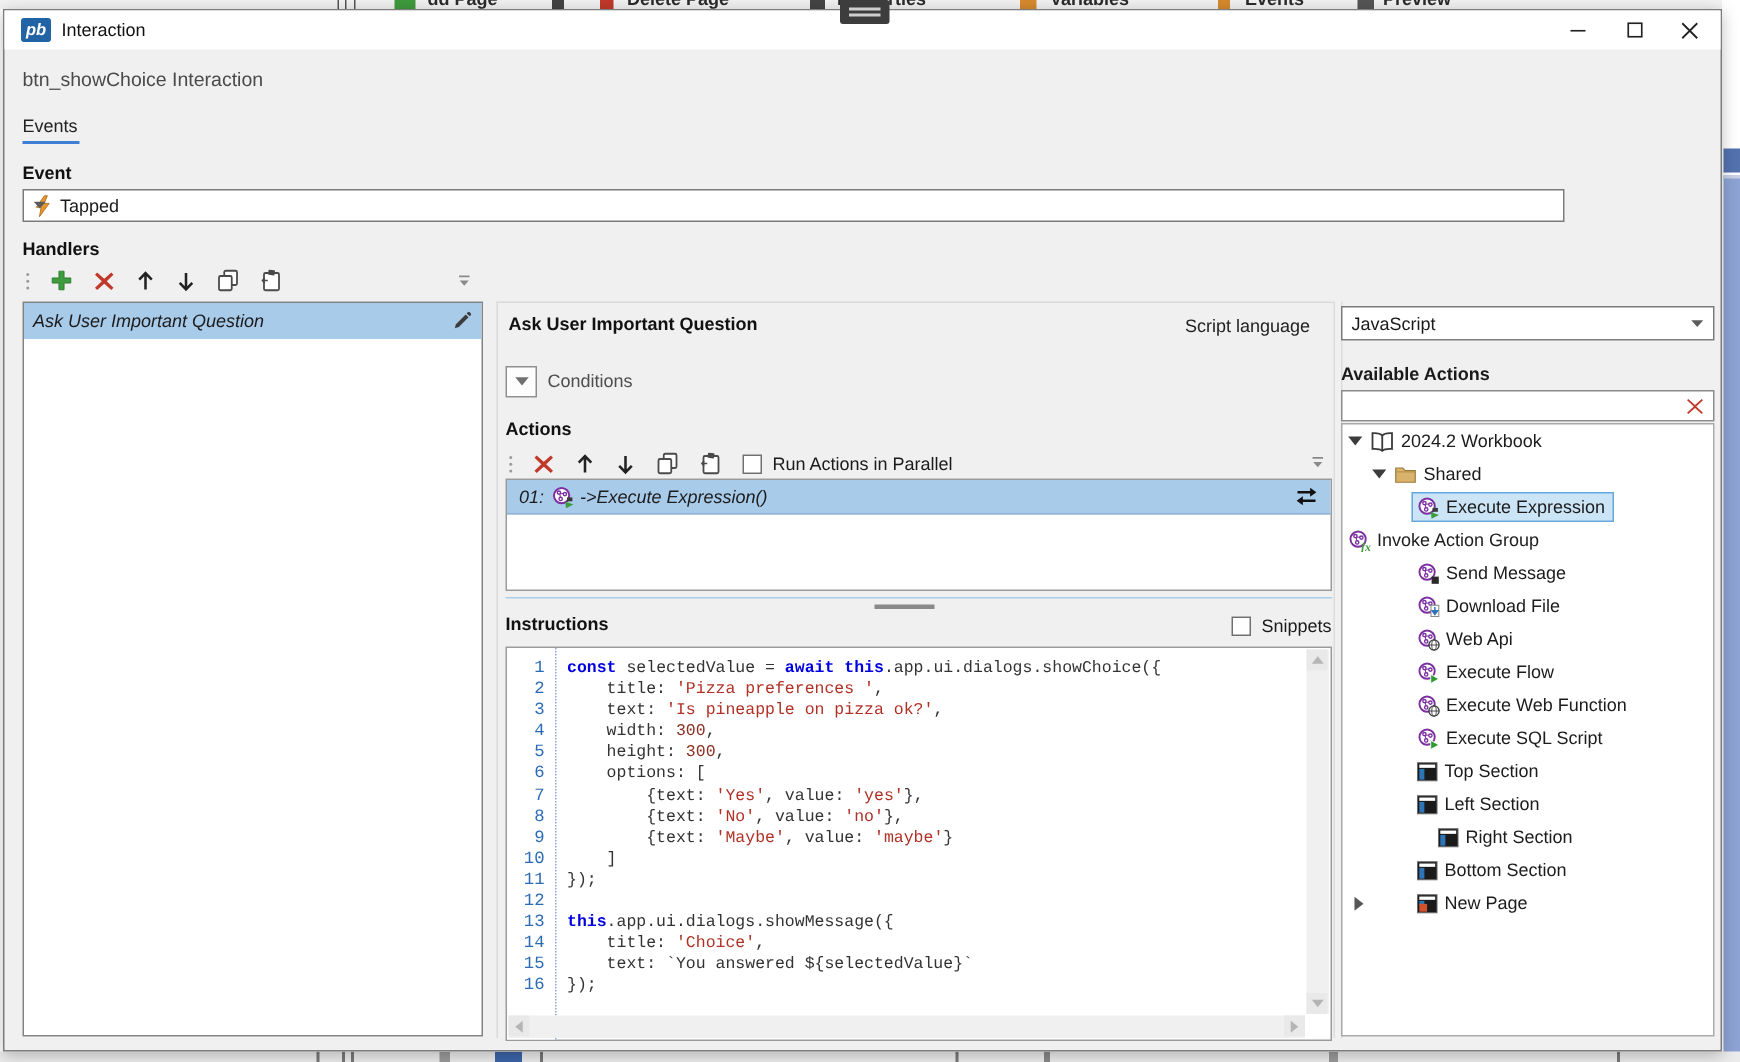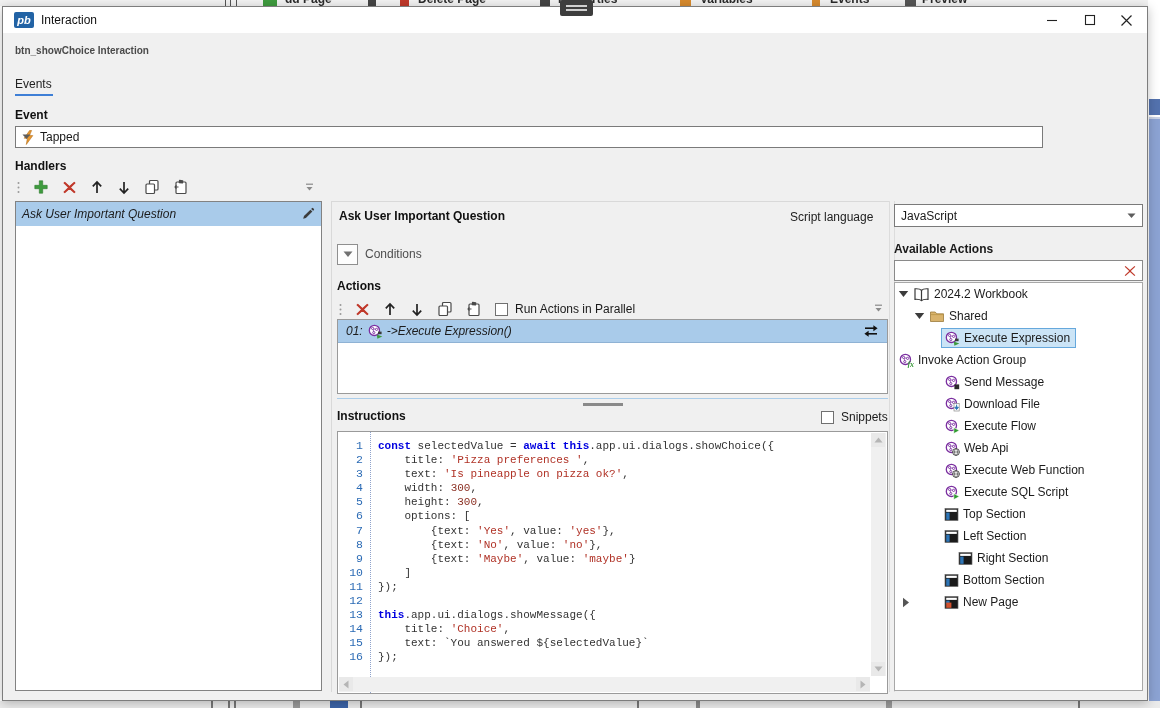--- a/index.html
+++ b/index.html
@@ -24,21 +24,21 @@
 
   
   #dialog{left:2px;top:6px;width:1146px;height:695px;background:#f0f0f0;
           border:1px solid #7d7d7d;box-sizing:border-box;box-shadow:0 2px 10px rgba(0,0,0,.25);z-index:10;}
   #titlebar{left:0;top:0;width:100%;height:26px;background:#ffffff;}
   #logo{left:11px;top:5px;width:20px;height:16px;background:#2263a5;border-radius:2px;
         color:#fff;font-style:italic;font-weight:bold;font-size:11px;display:flex;align-items:center;justify-content:center;}
   #win-title{left:38px;top:6px;font-size:12px;color:#111;}
   .winbtn{top:2px;width:34px;height:22px;display:flex;align-items:center;justify-content:center;}
 
-  #page-title{left:12px;top:38px;font-size:10px;font-weight:bold;color:#4a4a4a;}
+  #page-title{left:12px;top:38px;font-size:13px;font-weight:normal;color:#4a4a4a;}
   #tab-events{left:12px;top:70px;font-size:12px;color:#222;}
   #tab-underline{left:12px;top:87px;width:38px;height:2px;background:#3e7fd6;}
   .sec-label{font-weight:bold;color:#111;}
 
   .combo{background:#fff;border:1px solid #7a7a7a;box-sizing:border-box;display:flex;align-items:center;}
   .combo .arrow{margin-left:auto;margin-right:6px;}
   #event-combo{left:12px;top:119px;width:1028px;height:22px;}
   #event-combo .lbl{margin-left:24px;}
   #event-combo .ic{position:absolute;left:6px;}
 
@@ -538,41 +538,41 @@
         </div>
         <div class="trow" style="padding-left: 46px;">
           <span class="nbox">
             <span class="ic">
               <svg width="16" height="16" viewBox="0 0 16 16">
     <circle cx="7.4" cy="7.4" r="5.1" fill="#fff" stroke="#7b2fa0" stroke-width="1.3"></circle>
     <circle cx="5.6" cy="5.4" r="1.1" fill="none" stroke="#7b2fa0" stroke-width="0.9"></circle>
     <circle cx="9.6" cy="6.4" r="1.1" fill="none" stroke="#7b2fa0" stroke-width="0.9"></circle>
     <circle cx="6.8" cy="9.6" r="1.1" fill="none" stroke="#7b2fa0" stroke-width="0.9"></circle>
     <path d="M6.4 6.2 L8.7 6 M6.2 6.4 L6.6 8.6" stroke="#7b2fa0" stroke-width="0.7"></path>
-    <path d="M9.8 9.6 L15.3 12.6 L9.8 15.6 Z" fill="#2f9b2f" stroke="#fff" stroke-width="0.6"></path>
-              </svg>
-            </span>
-            <span class="lbl">Execute Flow</span>
-          </span>
-        </div>
-        <div class="trow" style="padding-left: 46px;">
-          <span class="nbox">
-            <span class="ic">
-              <svg width="16" height="16" viewBox="0 0 16 16">
-    <circle cx="7.4" cy="7.4" r="5.1" fill="#fff" stroke="#7b2fa0" stroke-width="1.3"></circle>
-    <circle cx="5.6" cy="5.4" r="1.1" fill="none" stroke="#7b2fa0" stroke-width="0.9"></circle>
-    <circle cx="9.6" cy="6.4" r="1.1" fill="none" stroke="#7b2fa0" stroke-width="0.9"></circle>
-    <circle cx="6.8" cy="9.6" r="1.1" fill="none" stroke="#7b2fa0" stroke-width="0.9"></circle>
-    <path d="M6.4 6.2 L8.7 6 M6.2 6.4 L6.6 8.6" stroke="#7b2fa0" stroke-width="0.7"></path>
     <circle cx="12" cy="12" r="3.4" fill="#fff" stroke="#3a3a3a" stroke-width="0.9"></circle>
                 <ellipse cx="12" cy="12" rx="1.5" ry="3.4" fill="none" stroke="#3a3a3a" stroke-width="0.6"></ellipse>
                 <path d="M8.7 12 h6.6" stroke="#3a3a3a" stroke-width="0.6"></path>
               </svg>
             </span>
             <span class="lbl">Web Api</span>
+          </span>
+        </div>
+        <div class="trow" style="padding-left: 46px;">
+          <span class="nbox">
+            <span class="ic">
+              <svg width="16" height="16" viewBox="0 0 16 16">
+    <circle cx="7.4" cy="7.4" r="5.1" fill="#fff" stroke="#7b2fa0" stroke-width="1.3"></circle>
+    <circle cx="5.6" cy="5.4" r="1.1" fill="none" stroke="#7b2fa0" stroke-width="0.9"></circle>
+    <circle cx="9.6" cy="6.4" r="1.1" fill="none" stroke="#7b2fa0" stroke-width="0.9"></circle>
+    <circle cx="6.8" cy="9.6" r="1.1" fill="none" stroke="#7b2fa0" stroke-width="0.9"></circle>
+    <path d="M6.4 6.2 L8.7 6 M6.2 6.4 L6.6 8.6" stroke="#7b2fa0" stroke-width="0.7"></path>
+    <path d="M9.8 9.6 L15.3 12.6 L9.8 15.6 Z" fill="#2f9b2f" stroke="#fff" stroke-width="0.6"></path>
+              </svg>
+            </span>
+            <span class="lbl">Execute Flow</span>
           </span>
         </div>
         <div class="trow" style="padding-left: 46px;">
           <span class="nbox">
             <span class="ic">
               <svg width="16" height="16" viewBox="0 0 16 16">
     <circle cx="7.4" cy="7.4" r="5.1" fill="#fff" stroke="#7b2fa0" stroke-width="1.3"></circle>
     <circle cx="5.6" cy="5.4" r="1.1" fill="none" stroke="#7b2fa0" stroke-width="0.9"></circle>
     <circle cx="9.6" cy="6.4" r="1.1" fill="none" stroke="#7b2fa0" stroke-width="0.9"></circle>
     <circle cx="6.8" cy="9.6" r="1.1" fill="none" stroke="#7b2fa0" stroke-width="0.9"></circle>

